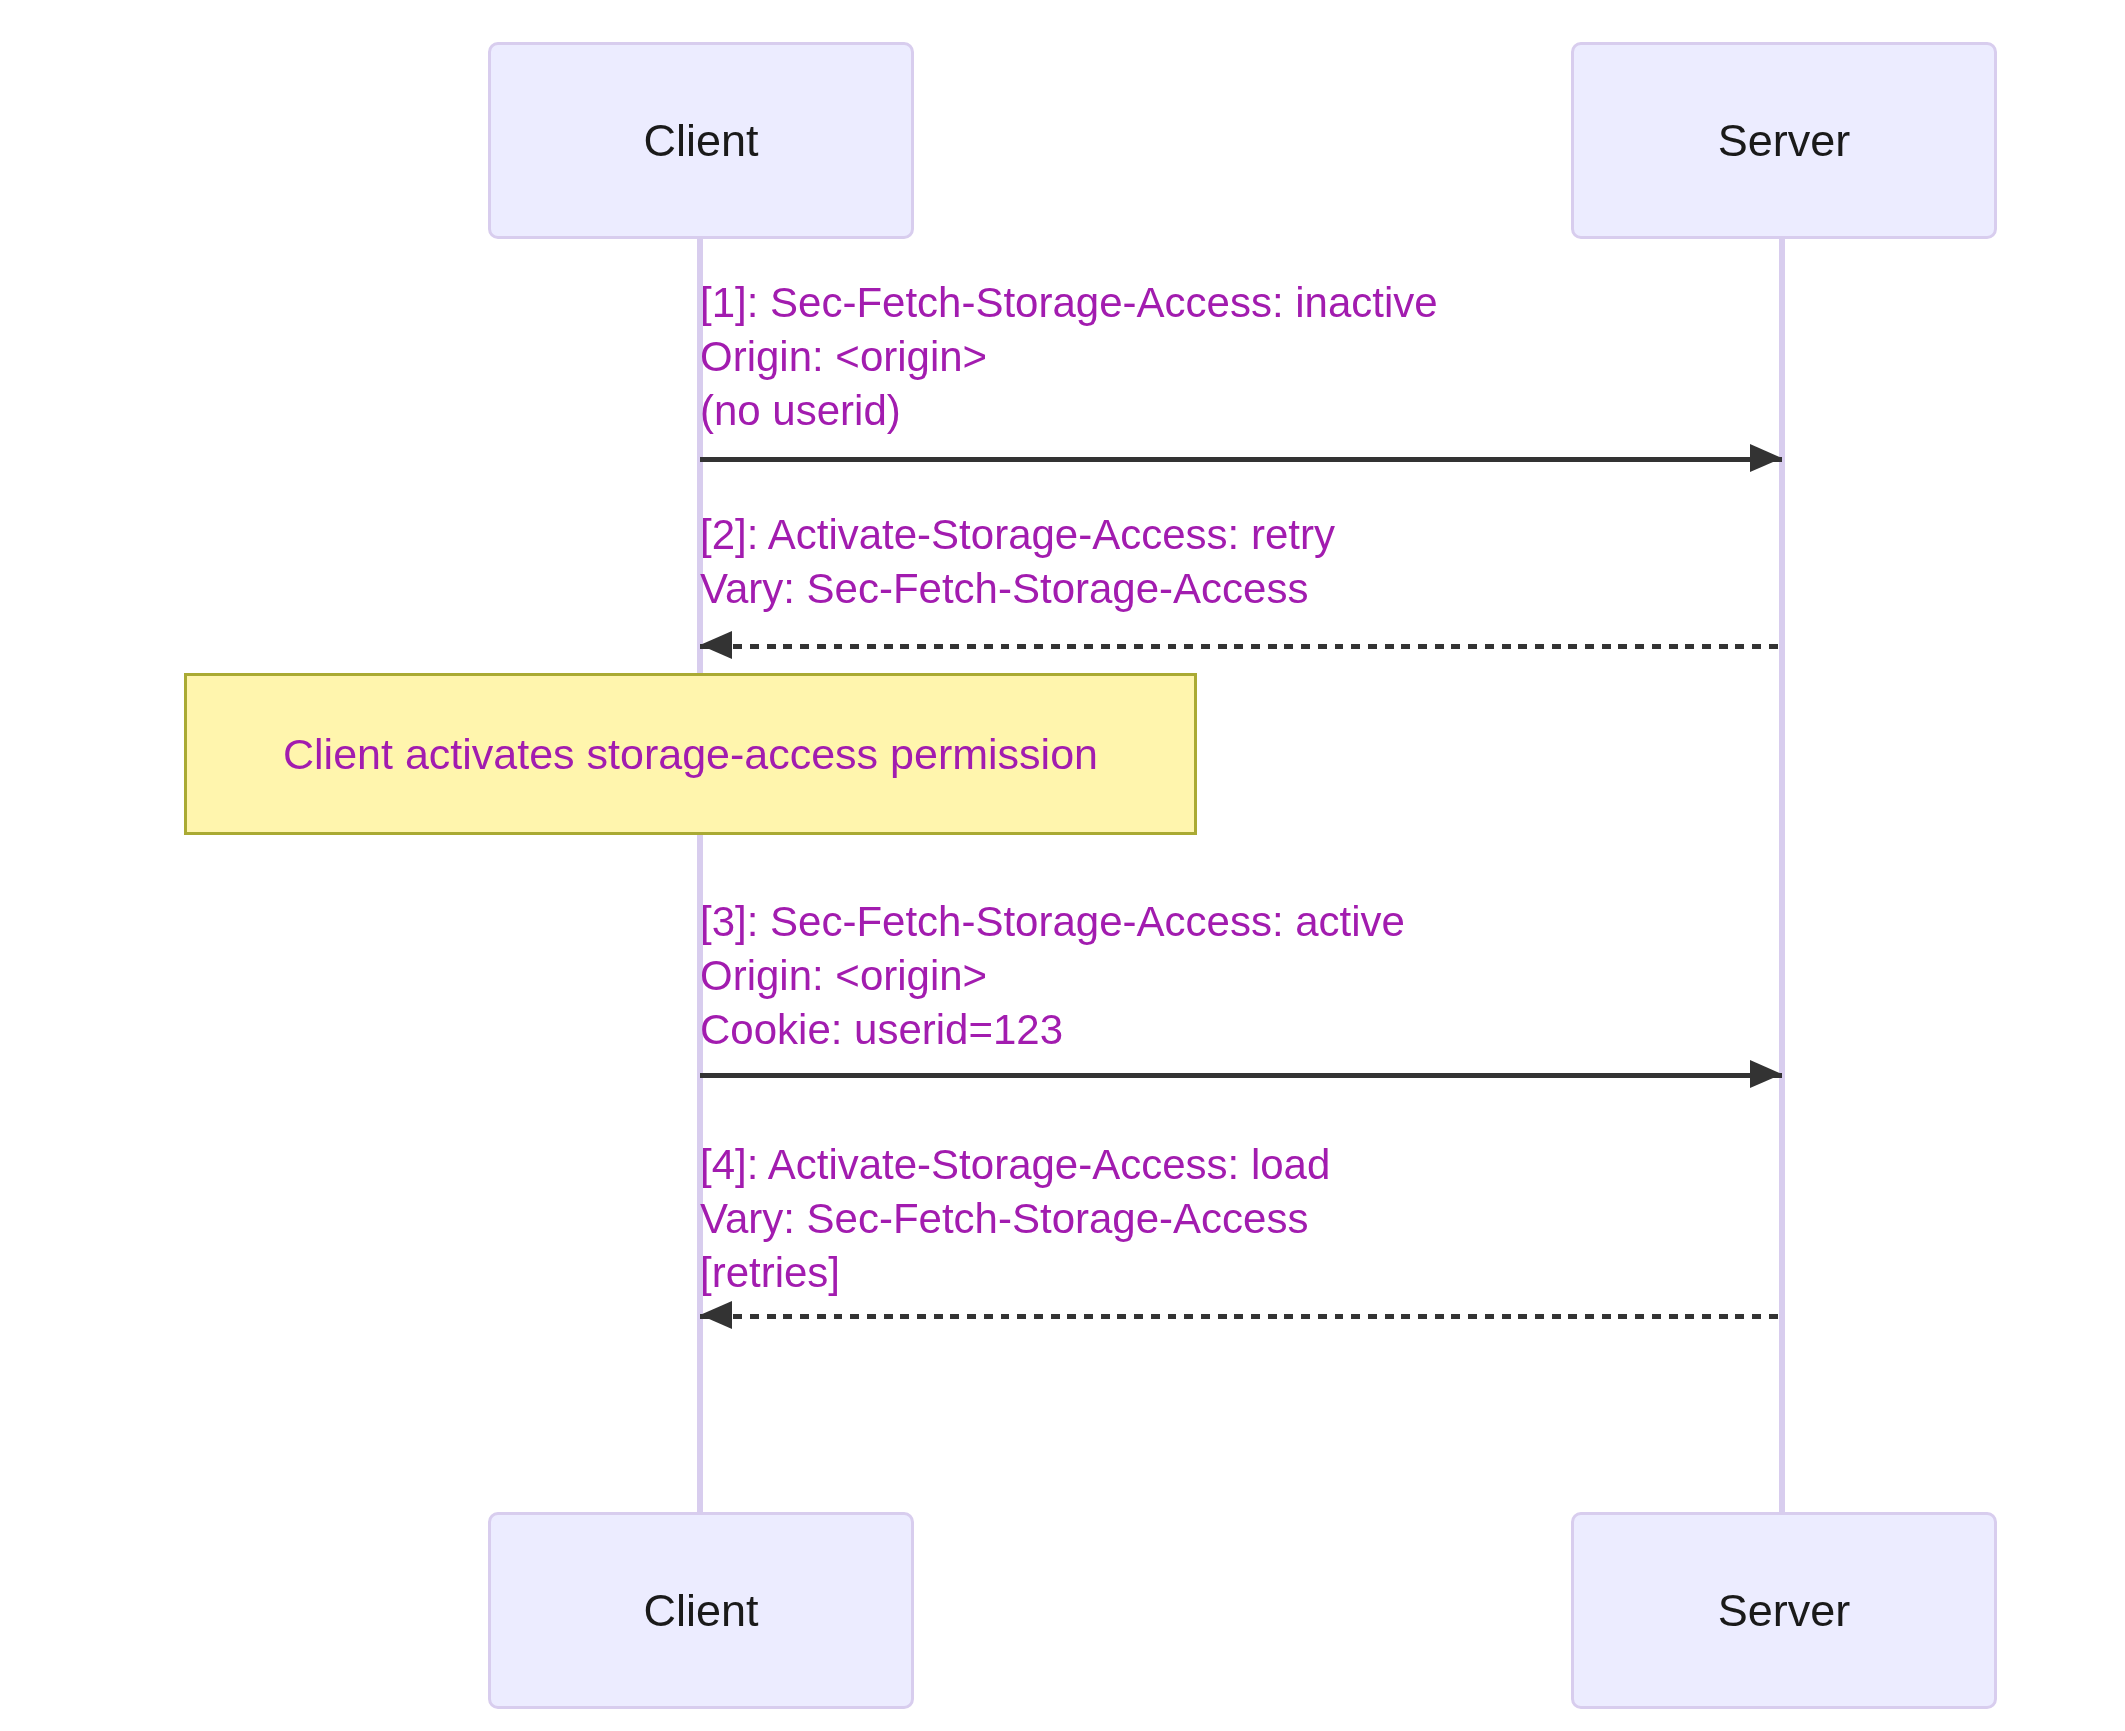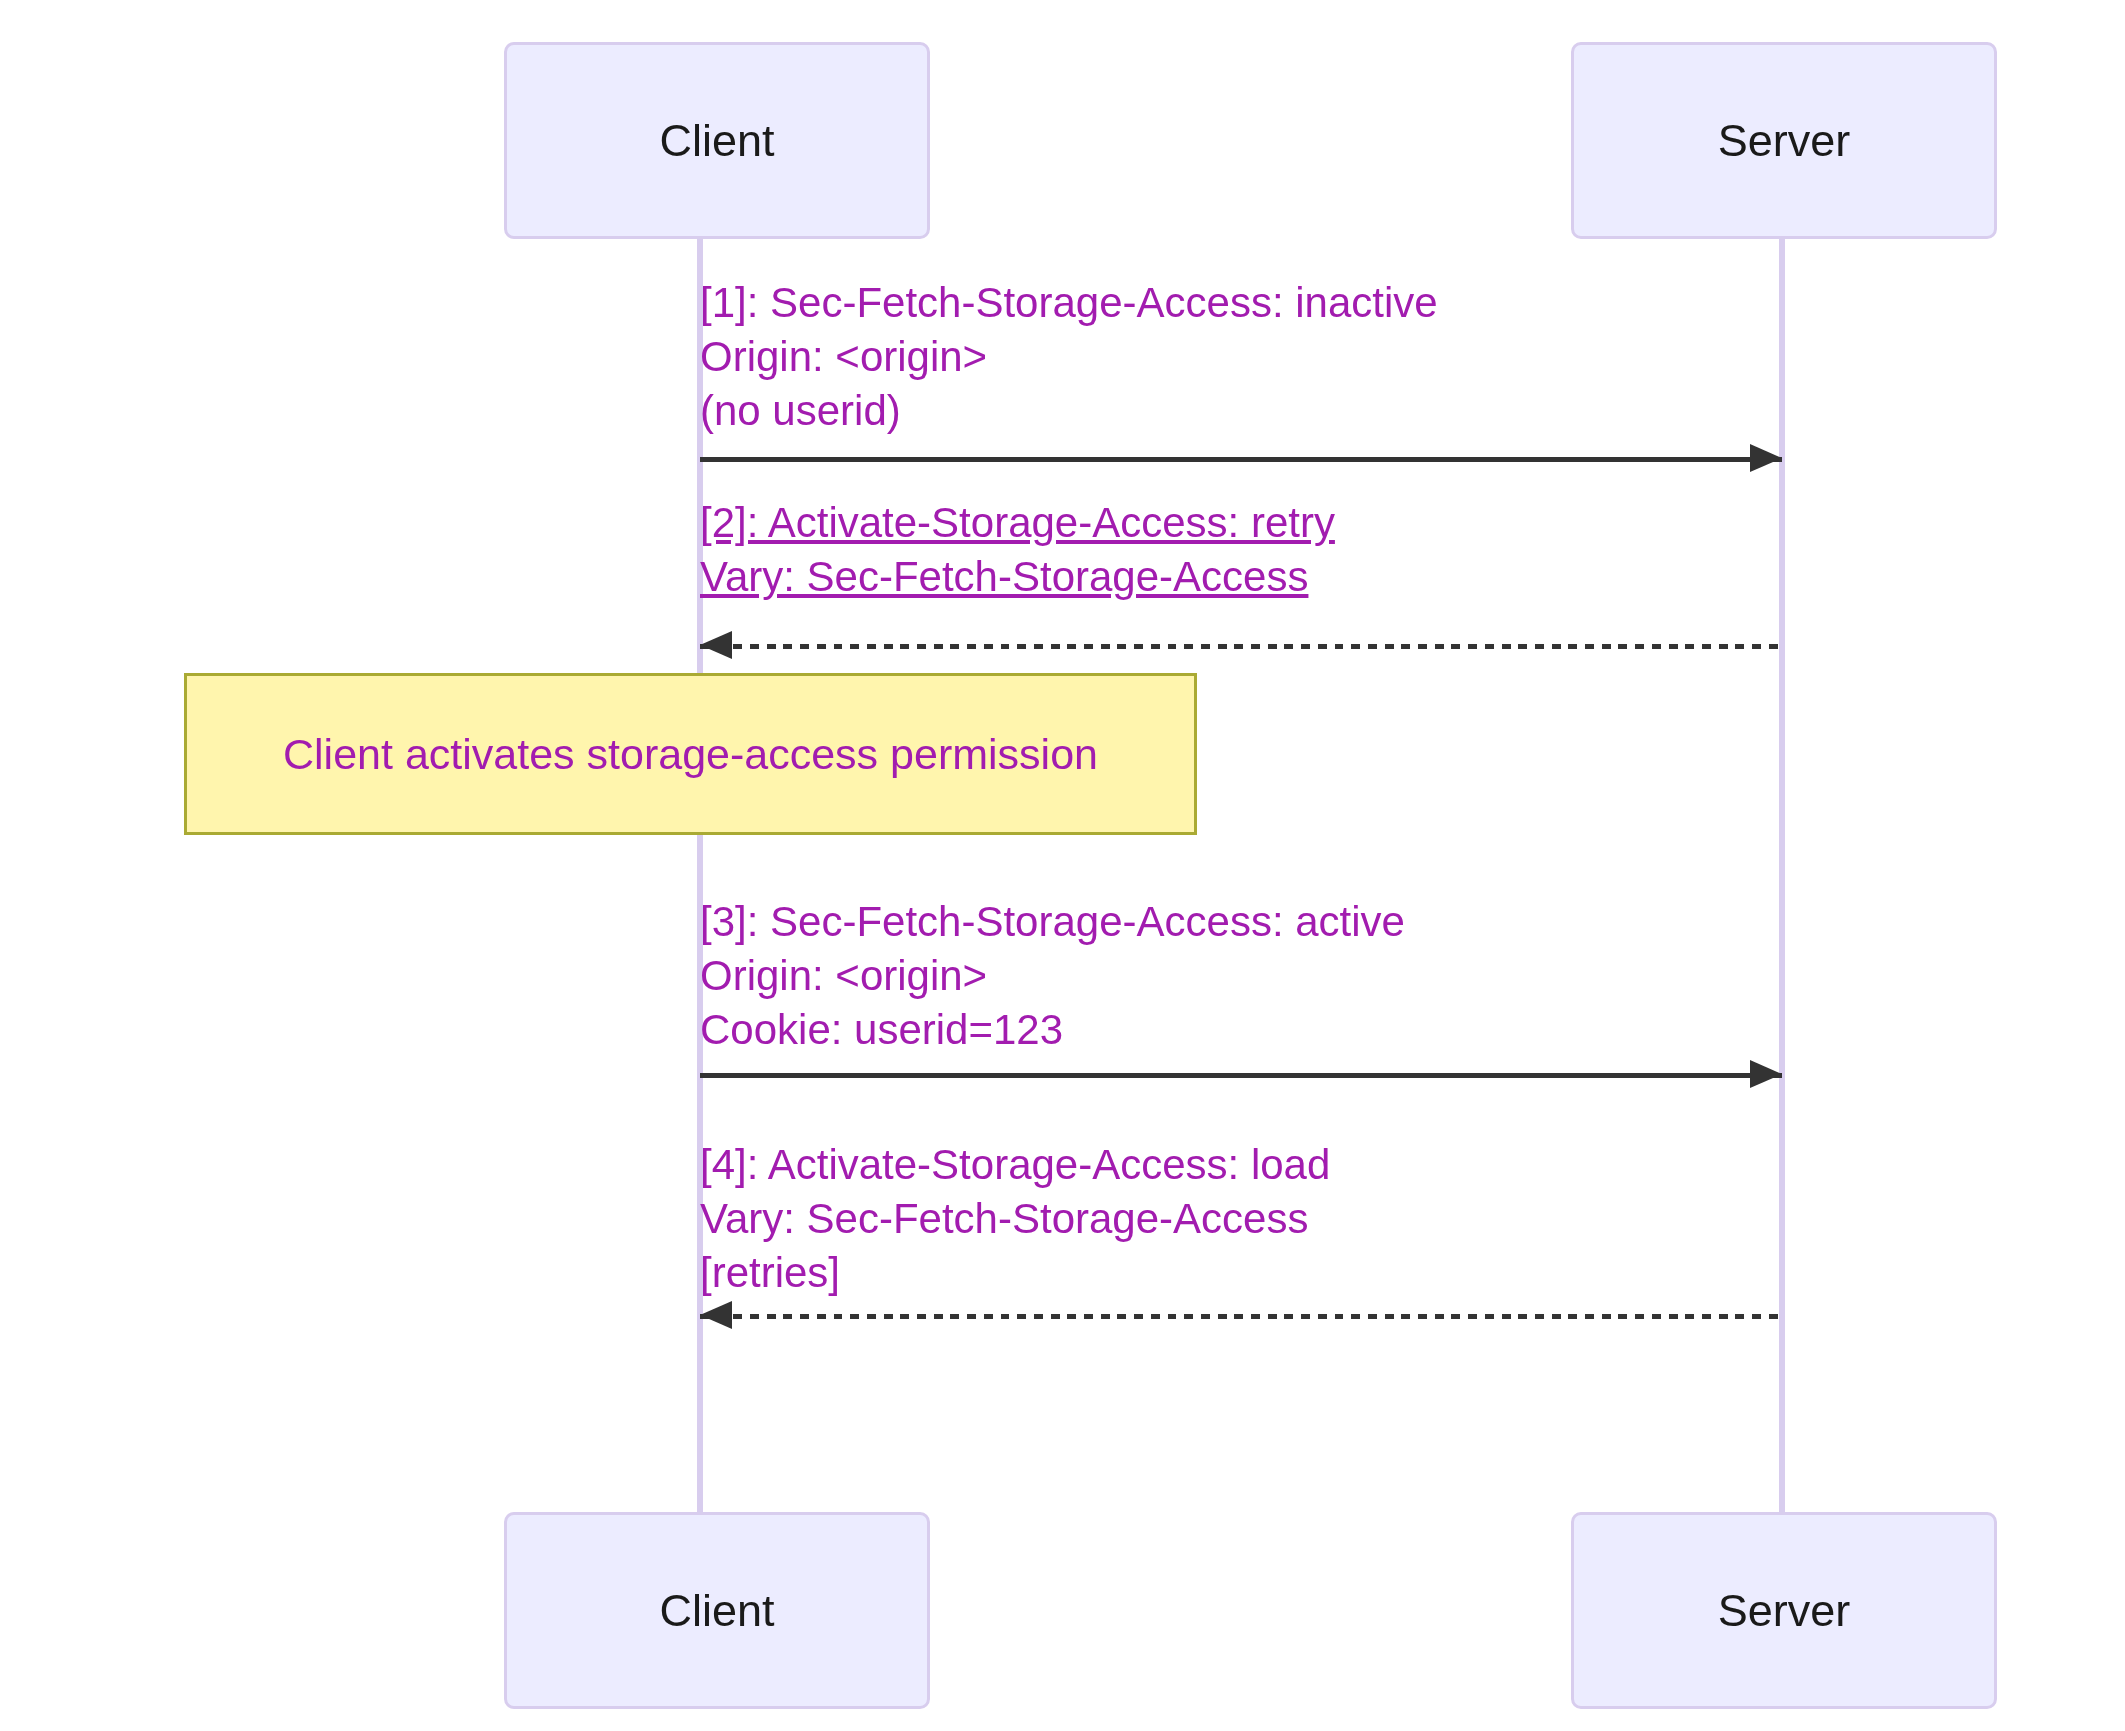--- a/index.html
+++ b/index.html
@@ -20,21 +20,21 @@
     border-radius: 9.9px;
     box-sizing: border-box;
     display: flex;
     align-items: center;
     justify-content: center;
     font-size: 45px;
     color: #1a1a1a;
   }
   .actor.top    { top: 42px; }
   .actor.bottom { top: 1512px; }
-  .actor.client { left: 504px; }
+  .actor.client { left: 488px; }
   .actor.server { left: 1571px; }
 
   .lifeline {
     position: absolute;
     top: 239px;
     height: 1273px;
     width: 5.9px;
     background: #D8CDEE;
   }
   .lifeline.client { left: 697px; }
@@ -43,21 +43,21 @@
   .msg-text {
     position: absolute;
     left: 700px;
     width: 1082px;
     text-align: left;
     font-size: 42px;
     line-height: 54px;
     color: #a21caf;
   }
   .msg-text.m1 { top: 276px; }
-  .msg-text.m2 { top: 496px; text-decoration: underline; }
+  .msg-text.m2 { top: 508px; }
   .msg-text.m3 { top: 895px; }
   .msg-text.m4 { top: 1138px; }
 
   .arrow {
     position: absolute;
     left: 700px;
     width: 1082px;
     height: 4.9px;
   }
   .arrow.solid  { background: #333333; }

